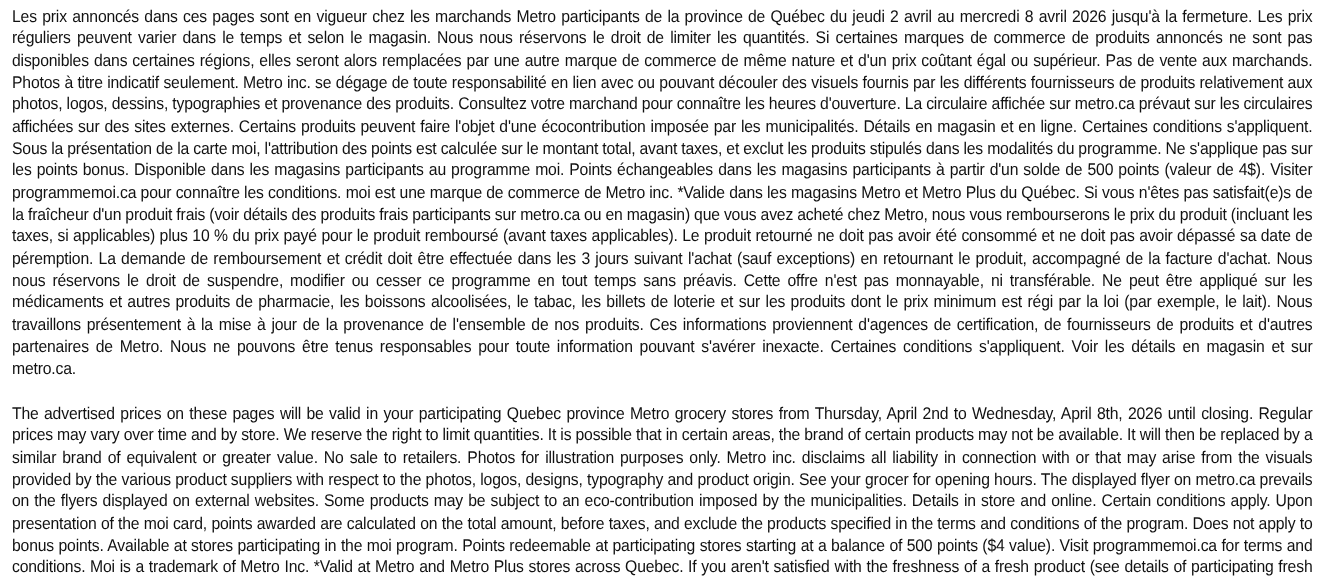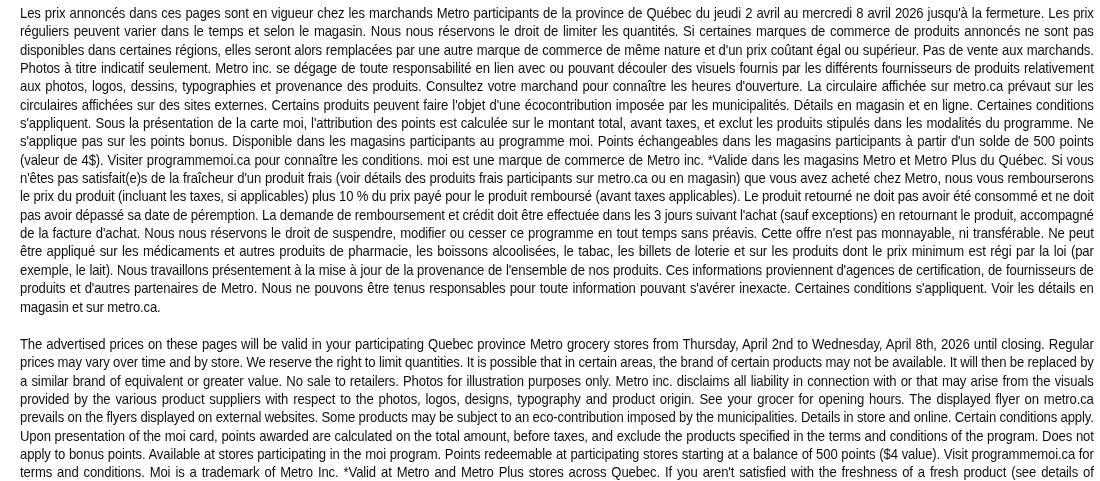--- a/index.html
+++ b/index.html
@@ -12,21 +12,21 @@
     width: 1100px;
     height: 481px;
     overflow: hidden;
     font-family: "Liberation Sans", "DejaVu Sans", sans-serif;
     color: #000000;
   }
   .page {
     box-sizing: border-box;
     width: 1100px;
     height: 481px;
-    padding: 4px 6px 0 20px;
+    padding: 4px 6px 0 10px;
     background: #ffffff;
   }
   .legal-paragraph {
     margin: 0;
     padding: 0;
     text-align: justify;
     text-justify: inter-word;
     font-size: 14.1px;
     line-height: 18.35px;
     letter-spacing: -0.15px;

